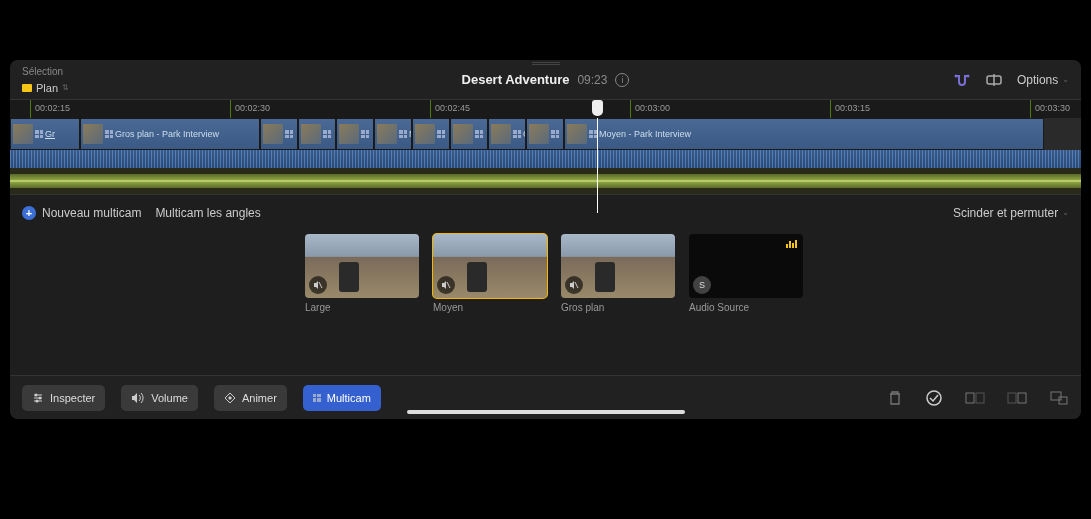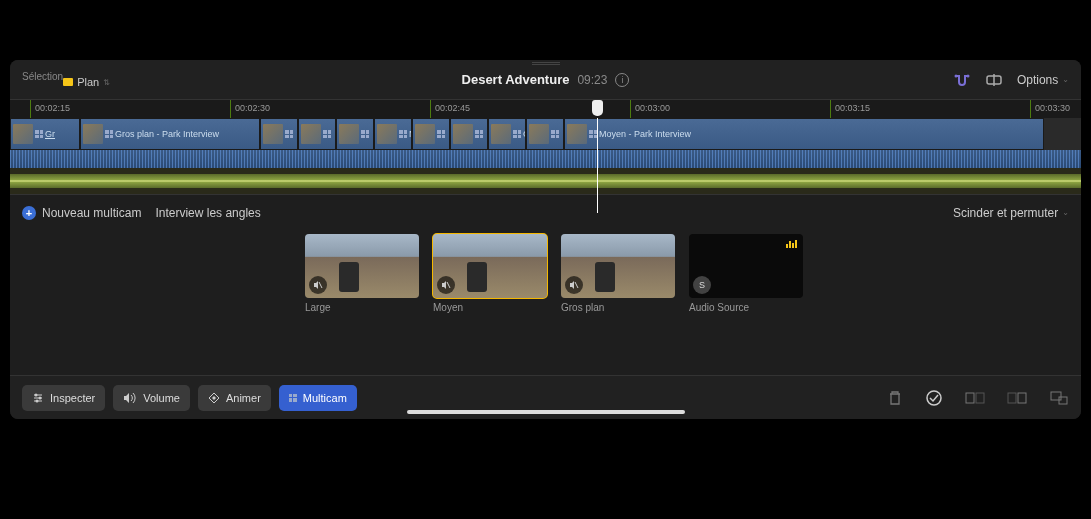--- a/index.html
+++ b/index.html
@@ -1,19 +1,19 @@
 <!DOCTYPE html>
 <html><head>
 <meta charset="utf-8">
 <style>
 *{margin:0;padding:0;box-sizing:border-box;font-family:-apple-system,BlinkMacSystemFont,"Segoe UI",sans-serif;-webkit-font-smoothing:antialiased}
 body{background:#000;color:#ddd;width:1091px;height:519px;overflow:hidden;position:relative}
 .app{position:absolute;top:60px;left:10px;right:10px;bottom:100px;background:#1e1e1e;border-radius:8px;overflow:hidden;box-shadow:0 2px 8px rgba(0,0,0,.5)}
 .topbar{height:40px;display:flex;align-items:center;padding:0 12px;border-bottom:1px solid #333;background:#212121;position:relative}
-.sel-block{display:flex;flex-direction:row}
+.sel-block{display:flex;flex-direction:column}
 .sel-label{font-size:10px;color:#888}
 .sel-row{display:flex;align-items:center;gap:4px;margin-top:5px}
 .sel-icon{width:10px;height:8px;background:#f5c518;border-radius:1px}
 .sel-text{font-size:11px;color:#ccc}
 .chev{font-size:8px;color:#666}
 .title-block{position:absolute;left:50%;transform:translateX(-50%);display:flex;align-items:center;gap:8px}
 .title{font-size:13px;font-weight:600;color:#eee}
 .time{font-size:12px;color:#8a8a8a}
 .info-icon{width:14px;height:14px;border:1px solid #888;border-radius:50%;display:flex;align-items:center;justify-content:center;font-size:9px;color:#888}
 .right-tools{margin-left:auto;display:flex;align-items:center;gap:14px}
@@ -49,21 +49,21 @@
 .angle-thumb.active{outline:2px solid #f5b800;outline-offset:-1px}
 .scene{position:absolute;inset:0;background:linear-gradient(to bottom,#a8b8c8 0%,#8a9aaa 35%,#7a6a5a 36%,#9a8a6a 100%)}
 .scene::after{content:"";position:absolute;left:30%;bottom:10%;width:20px;height:30px;background:#2a2a2a;border-radius:3px}
 .angle-thumb.black{background:#0a0a0a}
 .mute-badge{position:absolute;left:4px;bottom:4px;width:18px;height:18px;background:rgba(0,0,0,.6);border-radius:50%;display:flex;align-items:center;justify-content:center}
 .s-badge{position:absolute;left:4px;bottom:4px;width:18px;height:18px;background:rgba(80,80,80,.8);border-radius:50%;display:flex;align-items:center;justify-content:center;font-size:9px;color:#ddd}
 .bars{position:absolute;right:6px;top:6px;display:flex;gap:1px;align-items:flex-end}
 .bars i{width:2px;background:#f5c518}
 .angle-label{font-size:10px;color:#999}
 
-.bottom{position:absolute;left:0;right:0;bottom:0;height:44px;display:flex;align-items:center;padding:0 12px;gap:8px;background:#212121;border-top:1px solid #333}
+.bottom{position:absolute;left:0;right:0;bottom:0;height:44px;display:flex;align-items:center;padding:0 12px;gap:16px;background:#212121;border-top:1px solid #333}
 .btn{height:26px;padding:0 10px;background:#3a3a3a;border:none;border-radius:5px;display:flex;align-items:center;gap:6px;font-size:11px;color:#ddd}
 .btn.active{background:#3560d0;color:#fff}
 .bottom-right{margin-left:auto;display:flex;gap:22px;color:#888}
 .scroll-ind{position:absolute;bottom:105px;left:407px;width:278px;height:4px;background:#ddd;border-radius:2px}
 </style>
 </head>
 <body>
 
 <div class="app">
 
@@ -250,21 +250,21 @@
     <div class="wave-row"></div>
     <div class="audio-row"></div>
     <div class="playhead"></div>
   </div>
 
   <div class="mc-bar">
     <div class="mc-new">
       <span class="plus">+</span>
       <span>Nouveau multicam</span>
     </div>
-    <span style="font-size:12px;color:#ccc">Interview les angles</span>
+    <span style="font-size:12px;color:#ccc">Multicam les angles</span>
     <div class="mc-switch">
       <span>Scinder et permuter</span>
       <span class="chev">⌄</span>
     </div>
   </div>
 
   <div class="angles-row" id="angles-row">
       <div class="angle">
         <div class="angle-thumb">
           <div class="scene"></div>

